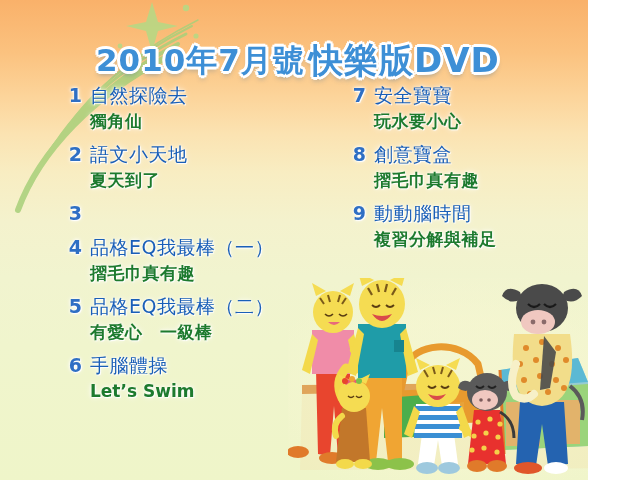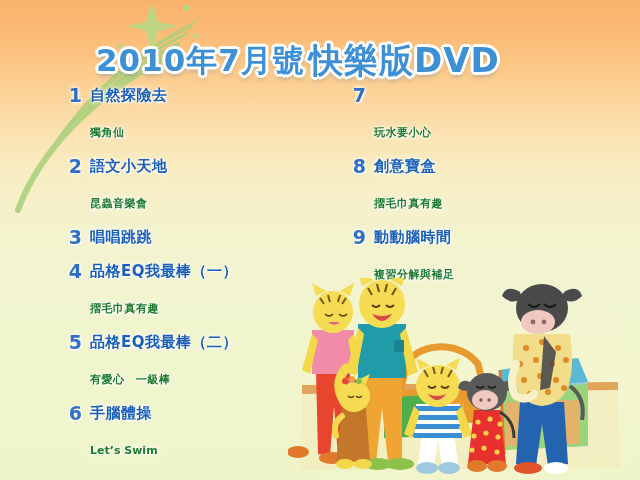--- a/index.html
+++ b/index.html
@@ -1,21 +1,21 @@
 <!DOCTYPE html>
 <html><head>
 <meta charset="utf-8">
 <style>
   html,body{margin:0;padding:0;}
   body{
     width:640px;height:480px;overflow:hidden;
     font-family:"Liberation Sans","DejaVu Sans",sans-serif;
   }
   #stage{
-    position:relative;width:640px;height:480px;overflow:hidden;
+    position:relative;width:588px;height:480px;overflow:hidden;
     background:linear-gradient(to bottom,
         #f9b16a 0%,
         #fbc27f 11%,
         #fcd49a 20%,
         #fbe3b2 28%,
         #f8edc2 36%,
         #f4f2cd 46%,
         #f1f4cf 58%,
         #f0f5cd 72%,
         #eff5c9 100%);
@@ -49,29 +49,29 @@
 
   .item{position:relative;margin-bottom:12px;}
   .item .row{display:flex;align-items:flex-start;}
   .num{
     color:#2f6fc4;font-weight:bold;font-size:19px;line-height:22px;
     min-width:30px;text-align:right;padding-right:8px;
     font-family:"DejaVu Sans","Liberation Sans",sans-serif;
     text-shadow:0 0 3px #ffffff,0 0 5px #ffffff,1px 1px 0 rgba(255,255,255,.9);
   }
   .t-main{
-    color:#1a5fb8;font-weight:bold;font-size:15px;line-height:22px;
+    color:#1a5fb8;font-weight:normal;font-size:19px;line-height:22px;
     font-family:"DejaVu Sans","Liberation Sans",sans-serif;
     letter-spacing:.5px;
     text-shadow:0 0 3px #ffffff,0 0 6px #ffffff,1px 1px 0 rgba(255,255,255,.85);
   }
   .t-sub{
-    color:#1d7a2e;font-weight:bold;font-size:11px;line-height:20px;
+    color:#1d7a2e;font-weight:bold;font-size:17px;line-height:20px;
     font-family:"DejaVu Sans","Liberation Sans",sans-serif;
-    letter-spacing:.5px;margin-left:38px;margin-top:17px;
+    letter-spacing:.5px;margin-left:38px;margin-top:5px;
     text-shadow:0 0 3px #ffffff,0 0 6px #ffffff,1px 1px 0 rgba(255,255,255,.85);
   }
   .t-sub.latin{letter-spacing:0;}
 
   
   #illustration{position:absolute;left:288px;top:278px;width:352px;height:202px;}
 </style>
 </head>
 <body>
 
@@ -105,27 +105,26 @@
         <div class="t-main">自然探險去</div>
       </div>
       <div class="t-sub">獨角仙</div>
     </div>
 
     <div class="item">
       <div class="row">
         <div class="num">2</div>
         <div class="t-main">語文小天地</div>
       </div>
-      <div class="t-sub">昆蟲音樂會</div>
+      <div class="t-sub">夏天到了</div>
     </div>
 
     <div class="item">
       <div class="row">
         <div class="num">3</div>
-        <div class="t-main">唱唱跳跳</div>
       </div>
     </div>
 
     <div class="item">
       <div class="row">
         <div class="num">4</div>
         <div class="t-main">品格EQ我最棒（一）</div>
       </div>
       <div class="t-sub">摺毛巾真有趣</div>
     </div>
@@ -146,20 +145,21 @@
       <div class="t-sub latin">Let’s Swim</div>
     </div>
 
   </div>
 
   <div class="col" id="col-right">
 
     <div class="item">
       <div class="row">
         <div class="num">7</div>
+        <div class="t-main">安全寶寶</div>
       </div>
       <div class="t-sub">玩水要小心</div>
     </div>
 
     <div class="item">
       <div class="row">
         <div class="num">8</div>
         <div class="t-main">創意寶盒</div>
       </div>
       <div class="t-sub">摺毛巾真有趣</div>

